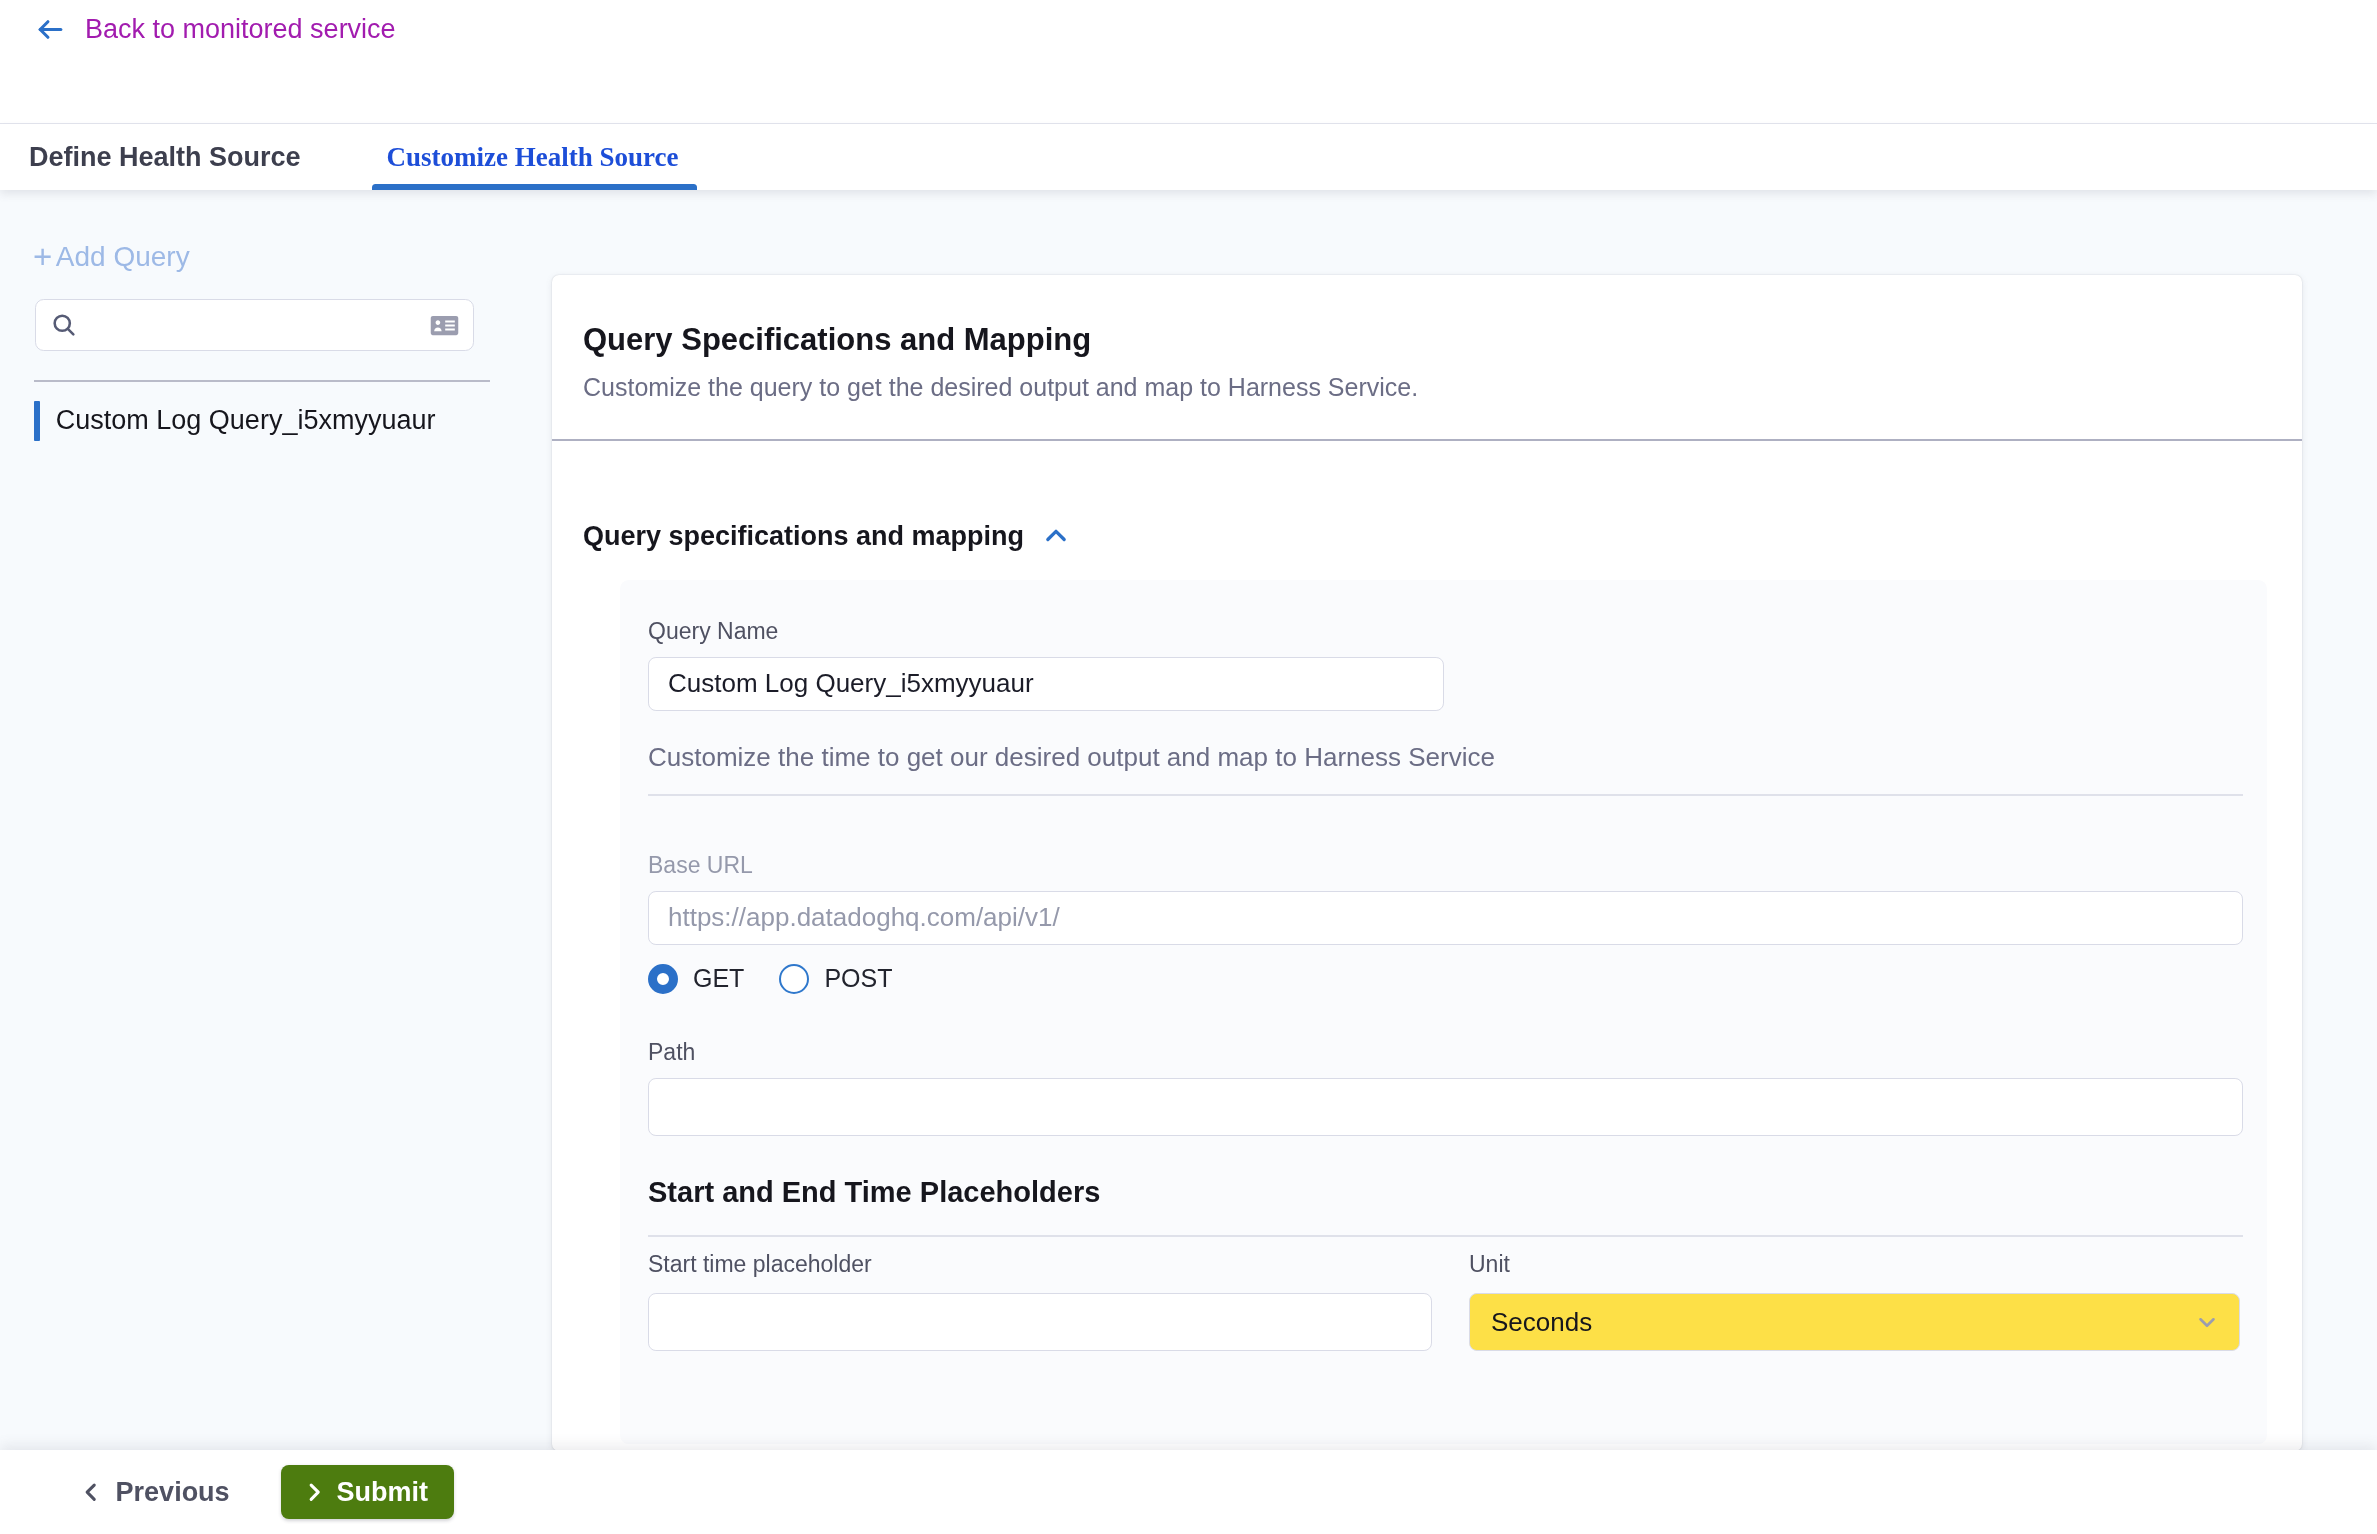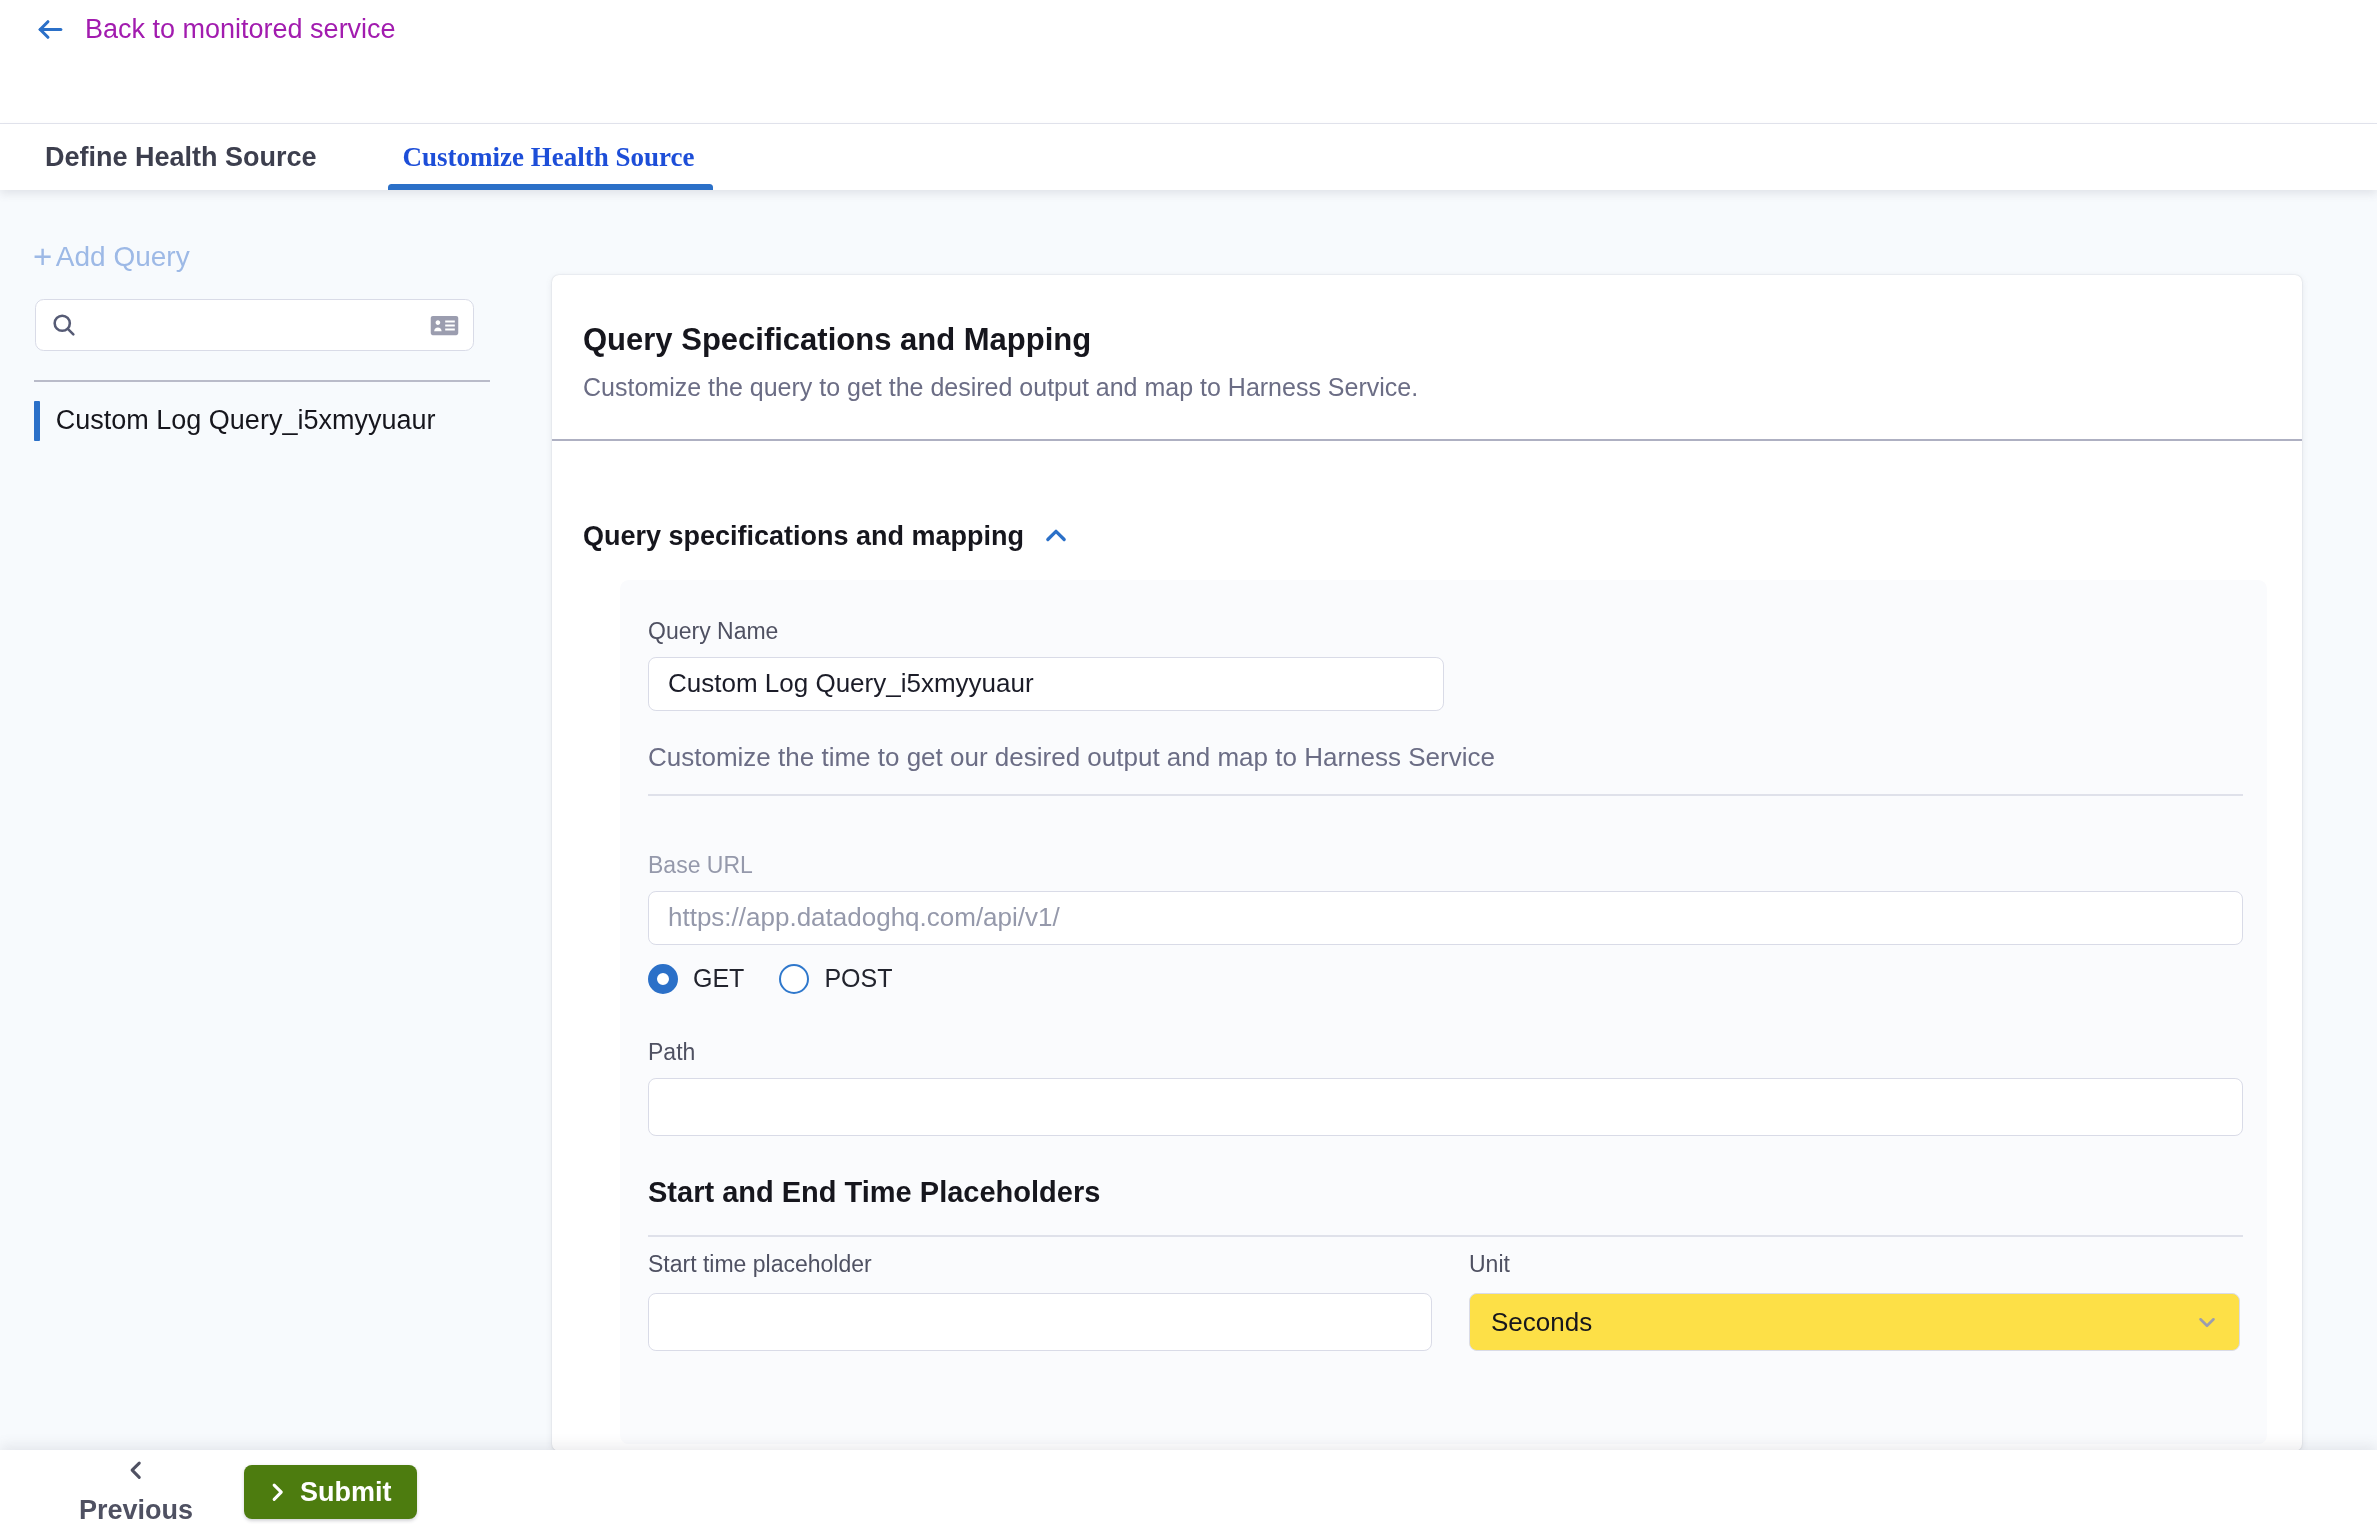--- a/index.html
+++ b/index.html
@@ -34,21 +34,21 @@
     color: #16161d;
     letter-spacing: 0.2px;
   }
 
   
   .tabs {
     background: #fff;
     height: 66px;
     display: flex;
     align-items: center;
-    padding-left: 45px;
+    padding-left: 29px;
     gap: 86px;
     position: relative;
     box-shadow: 0 5.2px 8.7px rgba(96, 97, 112, 0.14);
     z-index: 5;
   }
   .tab {
     font-size: 27px;
     font-weight: 600;
     color: #3d3f4e;
     height: 100%;
@@ -252,21 +252,20 @@
     display: inline-flex;
     align-items: center;
     gap: 12.2px;
     font-size: 27px;
     font-weight: 600;
     color: #4f5162;
     cursor: pointer;
     background: none;
     border: none;
     font-family: "Liberation Sans", sans-serif;
-    flex-direction: column;
   }
   .submit-btn {
     display: inline-flex;
     align-items: center;
     gap: 10.5px;
     height: 54px;
     padding: 0 26px 0 21px;
     background: #4d7c0f;
     border: none;
     border-radius: 7.9px;

